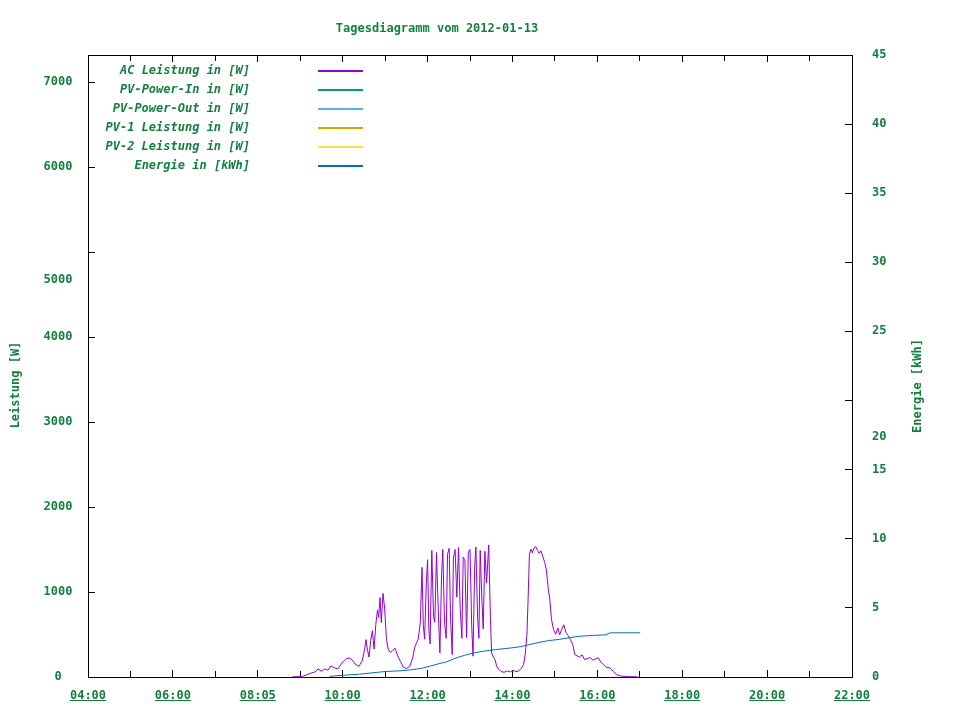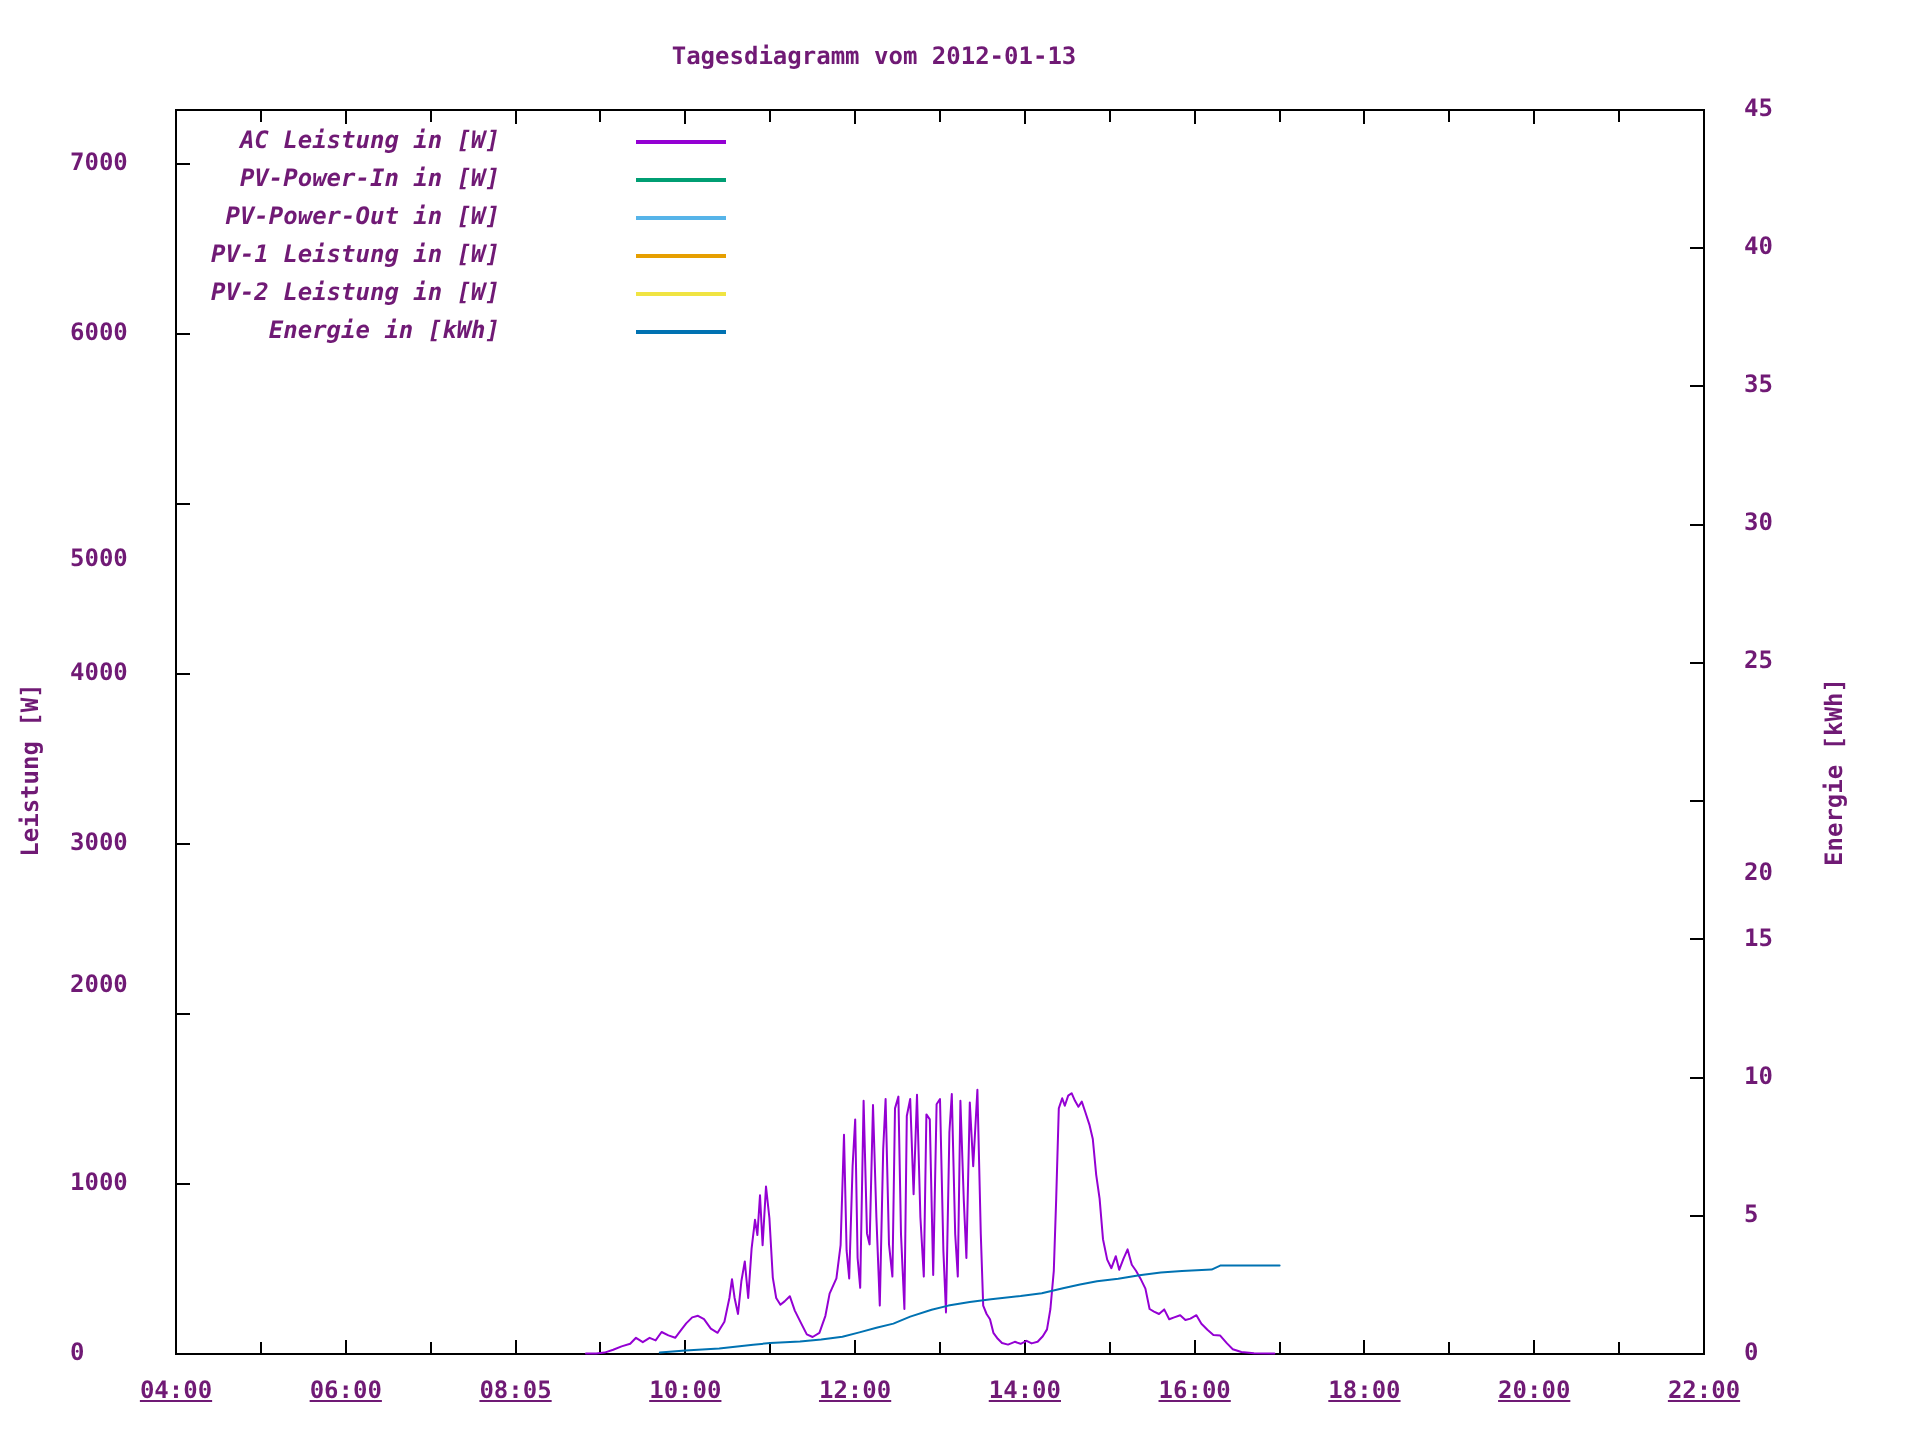--- a/index.html
+++ b/index.html
@@ -1,25 +1,25 @@
 <!DOCTYPE html>
 <html><head>
 <meta charset="utf-8">
 <style>
   html,body{margin:0;padding:0;background:#fff;}
   #root{
     position:relative;width:960px;height:720px;background:#ffffff;overflow:hidden;
-    font-family:"DejaVu Sans Mono",monospace;font-weight:bold;font-size:12px;color:#701a75;
+    font-family:"DejaVu Sans Mono",monospace;font-weight:bold;font-size:12px;color:#15803d;
   }
   .abs{position:absolute;}
   #chart-title{position:absolute;top:21px;left:437px;transform:translateX(-50%);white-space:nowrap;}
   .vlabel{position:absolute;white-space:nowrap;transform:translate(-50%,-50%) rotate(-90deg);}
   #plot-svg{position:absolute;left:0;top:0;}
   .xlab{position:absolute;width:60px;text-align:center;text-decoration:underline;}
-  .ylab-l{position:absolute;width:46px;text-align:left;}
+  .ylab-l{position:absolute;width:46px;text-align:center;}
   .ylab-r{position:absolute;width:46px;text-align:left;}
   #legend{position:absolute;left:0;top:0;}
   .leg-row{position:absolute;height:19px;}
   .leg-label{position:absolute;left:60px;width:190px;text-align:right;white-space:nowrap;font-style:italic;}
   .leg-line{position:absolute;left:318px;width:45px;height:2px;}
 </style>
 </head>
 <body>
 
 <div id="root">
@@ -95,21 +95,21 @@
       <div class="abs xlab" style="left: 397.556px; top: 688px;">12:00</div>
       <div class="abs xlab" style="left: 482.444px; top: 688px;">14:00</div>
       <div class="abs xlab" style="left: 567.333px; top: 688px;">16:00</div>
       <div class="abs xlab" style="left: 652.222px; top: 688px;">18:00</div>
       <div class="abs xlab" style="left: 737.111px; top: 688px;">20:00</div>
       <div class="abs xlab" style="left: 822px; top: 688px;">22:00</div>
     </div>
   <div id="y-left-tick-labels">
       <div class="abs ylab-l" style="left: 35px; top: 669px;">0</div>
       <div class="abs ylab-l" style="left: 35px; top: 584.027px;">1000</div>
-      <div class="abs ylab-l" style="left: 35px; top: 485px;">2000</div>
+      <div class="abs ylab-l" style="left: 35px; top: 499px;">2000</div>
       <div class="abs ylab-l" style="left: 35px; top: 414.082px;">3000</div>
       <div class="abs ylab-l" style="left: 35px; top: 329.109px;">4000</div>
       <div class="abs ylab-l" style="left: 35px; top: 244.137px; margin-top: 28px;">5000</div>
       <div class="abs ylab-l" style="left: 35px; top: 159.164px;">6000</div>
       <div class="abs ylab-l" style="left: 35px; top: 74.1913px;">7000</div>
     </div>
   <div id="y-right-tick-labels">
       <div class="abs ylab-r" style="left: 872px; top: 669px;">0</div>
       <div class="abs ylab-r" style="left: 872px; top: 599.889px;">5</div>
       <div class="abs ylab-r" style="left: 872px; top: 530.778px;">10</div>

